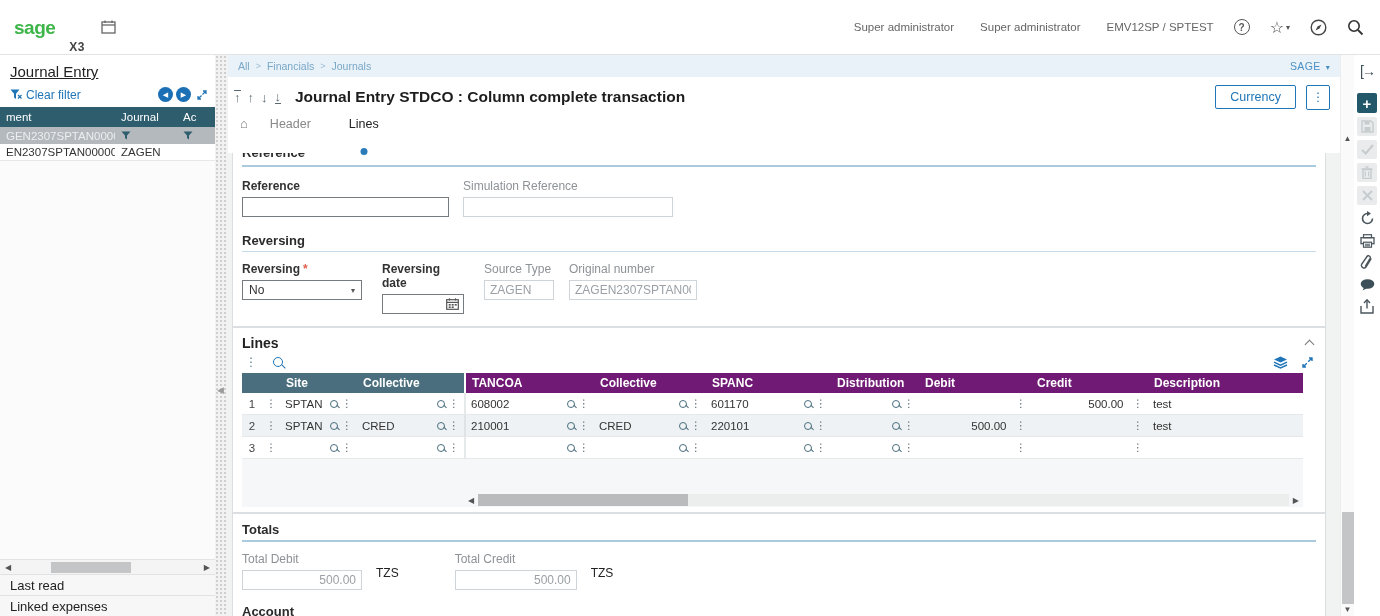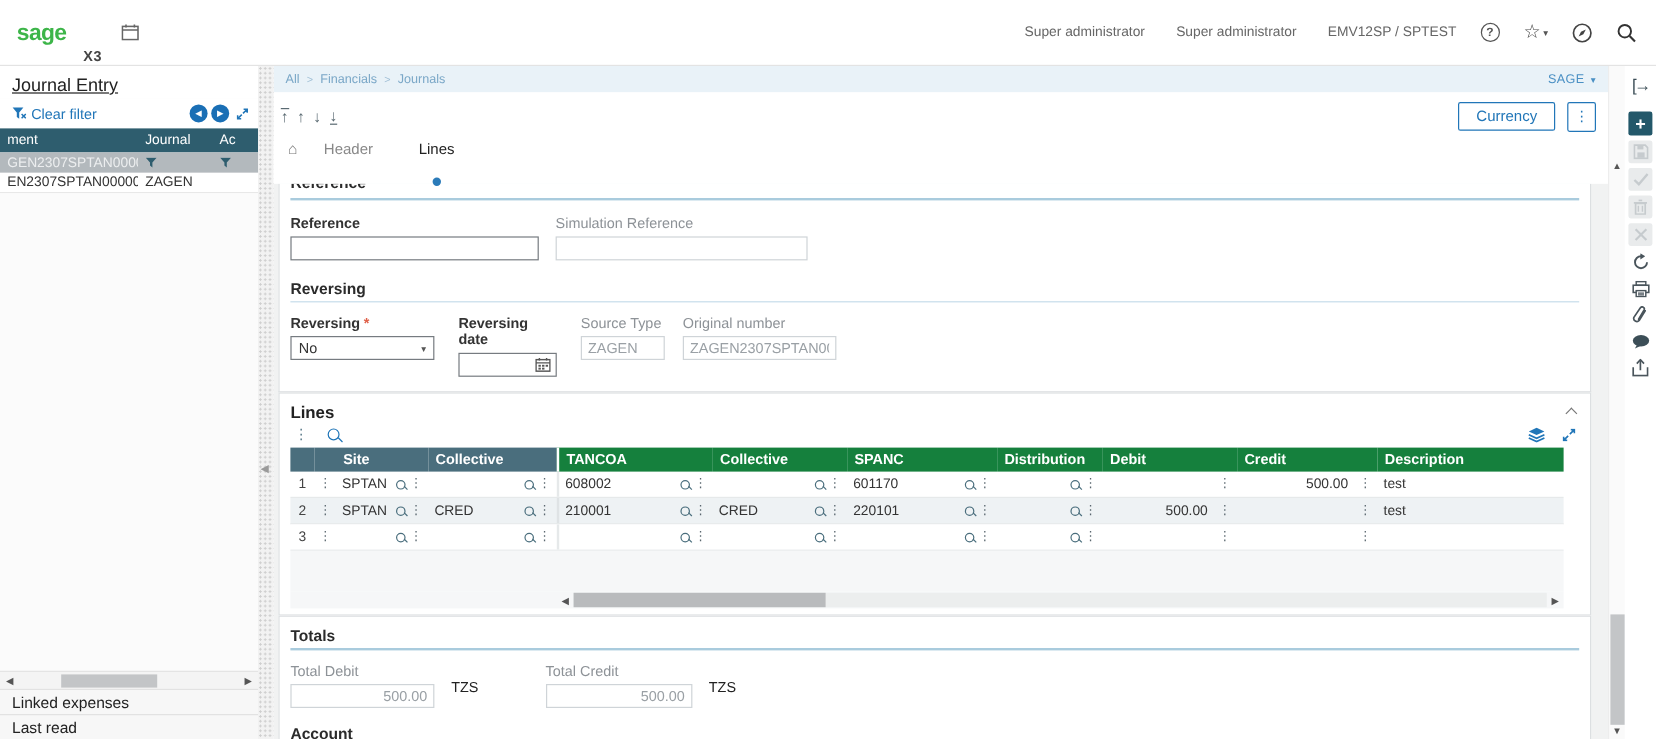--- a/index.html
+++ b/index.html
@@ -99,21 +99,21 @@
   .lines-head { display:flex; align-items:center; padding:7px 12px 2px 9px; }
   .lines-title { font-size:14px; font-weight:bold; color:#222; }
   .chev-up { width:7px; height:7px; border-left:1.6px solid #777; border-top:1.6px solid #777; transform:rotate(45deg); margin-left:auto; margin-top:3px; }
   .gridbar { display:flex; align-items:center; padding:2px 12px 4px 12px; }
   .gridbar .kdots { color:#5b7a8a; font-size:12px; margin-right:16px; }
   .gridbar .sp { flex:1; }
   .gicon { margin-left:14px; display:inline-flex; }
 
   .grid-wrap { margin:0 22px 0 9px; }
   .grow { display:grid; grid-template-columns:20px 18px 77px 107px 130px 112px 125px 88px 112px 117px minmax(120px,1fr); align-items:stretch; }
-  .gh { background:#15803d; color:#fff; font-size:12px; font-weight:bold; height:20px; display:flex; align-items:center; padding:0 6px; white-space:nowrap; }
+  .gh { background:#701a75; color:#fff; font-size:12px; font-weight:bold; height:20px; display:flex; align-items:center; padding:0 6px; white-space:nowrap; }
   .gh.frz { background:#4a6e7d; }
   .bstart { border-left:2px solid #fff; }
   .gr { background:#fff; border-bottom:1px solid #e6e9ea; }
   .gr.alt { background:#eef2f4; }
   .gc { height:21px; display:flex; align-items:center; padding:0 5px; font-size:11.5px; color:#333; gap:3px; white-space:nowrap; overflow:hidden; }
   .gc.numcol { justify-content:center; color:#444; padding:0 2px; }
   .gc .cic { margin-left:auto; display:flex; align-items:center; gap:4px; }
   .gc.amount .gval { margin-left:auto; }
   .gc.amount .cic { margin-left:6px; }
   .dots { color:#5a676f; font-size:10.5px; line-height:1; }
@@ -233,22 +233,22 @@
         </div>
       </div>
       <div class="lp-fill"></div>
       <div class="lp-hscroll">
         <span class="arr">◀</span>
         <span class="track">
             <span class="thumb"></span>
           </span>
         <span class="arr">▶</span>
       </div>
+      <div class="lp-item">Last read</div>
       <div class="lp-item">Linked expenses</div>
-      <div class="lp-item">Last read</div>
     </div>
 
     <div class="divider">
       <span class="handle">◀</span>
     </div>
 
     <div class="main">
 
       <div class="crumbbar">
         <span class="crumb">All</span>
@@ -260,20 +260,21 @@
         <span class="site-sel"><span>SAGE</span> <span class="caret-s" style="color:#4a90c4">▾</span></span>
       </div>
 
       <div class="hdr">
         <span class="navarrows">
           <span class="bartop">↑</span>
           <span>↑</span>
           <span>↓</span>
           <span class="barbot">↓</span>
         </span>
+        <span class="pg-title">Journal Entry STDCO : Column complete transaction</span>
         <span class="sp"></span>
         <button class="btn-outline">Currency</button>
         <button class="btn-kebab">⋮</button>
       </div>
 
       <div class="tabsrow">
         <span class="home-ic">⌂</span>
         <span class="tab">Header</span>
         <span class="tab active">Lines</span>
       </div>

